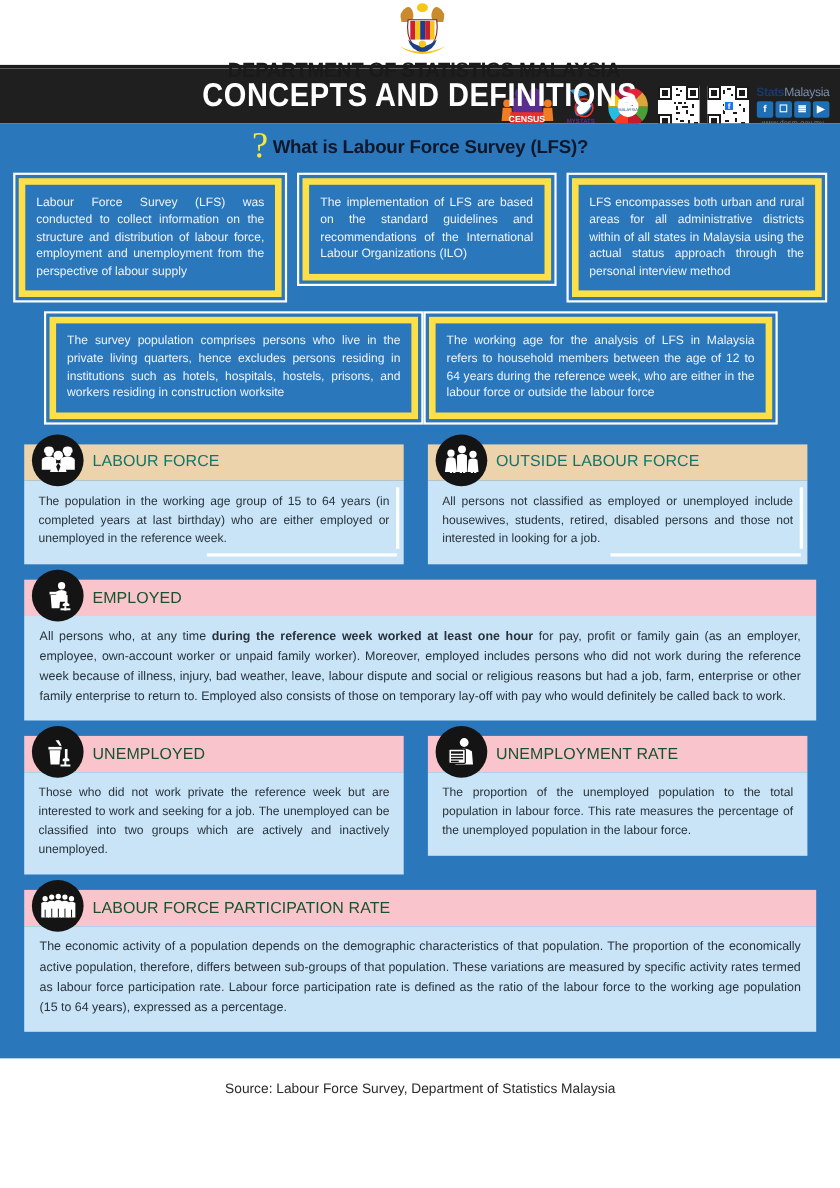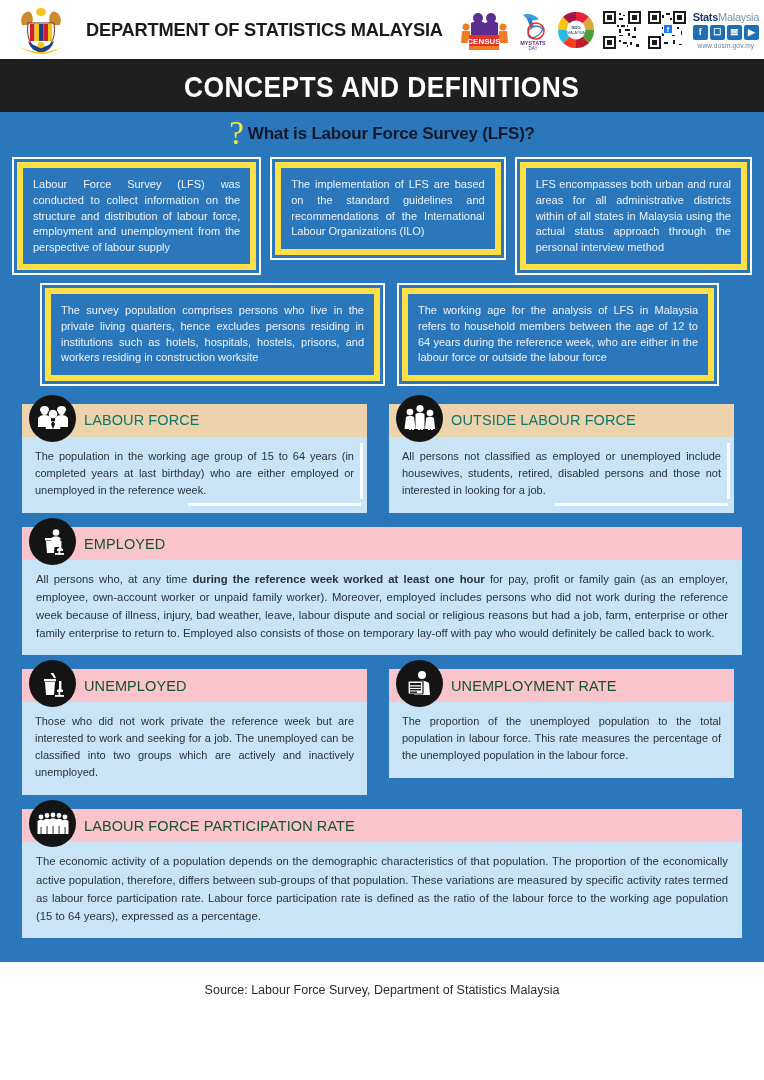--- a/index.html
+++ b/index.html
@@ -9,20 +9,21 @@
     background: #ffffff;
     overflow: hidden;
   }
   .page { position: relative; width: 764px; height: 1080px; background:#fff; }
 
   
   .header {
     position: relative; height: 62px; background:#ffffff;
     display:flex; align-items:center; padding: 0 10px 0 14px;
     border-bottom: 3px solid #1b1b1b;
+    flex-direction: column;
   }
   .crest { width: 54px; height: 50px; flex: 0 0 54px; position: relative; }
   .dept-title {
     font-size: 19px; font-weight: bold; color:#1a1a1a;
     letter-spacing: -0.2px; margin-left: 18px; white-space: nowrap;
     font-family: "Liberation Sans", sans-serif;
     transform: scaleX(0.96); transform-origin: left center;
   }
   .header-logos { margin-left:auto; display:flex; align-items:center; gap:7px; }
   .logo-box { height: 42px; display:flex; align-items:center; }
@@ -71,21 +72,21 @@
     border: 2px solid #ffffff; padding: 3px; position:relative;
   }
   .frame-inner {
     border: 6px solid #fde047; padding: 9px 10px; color:#eef4fb;
     font-size: 11px; line-height: 1.42; text-align: justify;
   }
   .fb1 { width: 252px; }
   .fb2 { width: 238px; }
   .fb3 { width: 240px; }
 
-  .row-2 { display:flex; gap:12px; padding: 8px 22px 14px 40px; align-items:flex-start; }
+  .row-2 { display:flex; gap:0; padding: 8px 22px 14px 40px; align-items:flex-start; }
   .fb4 { width: 345px; }
   .fb5 { width: 322px; }
 
   
   .cards { padding: 4px 22px 12px 22px; }
   .card-row { display:flex; gap:22px; margin-bottom: 14px; }
   .card { position:relative; }
   .card.half { width: 345px; }
   .card.full { width: 100%; }
 

